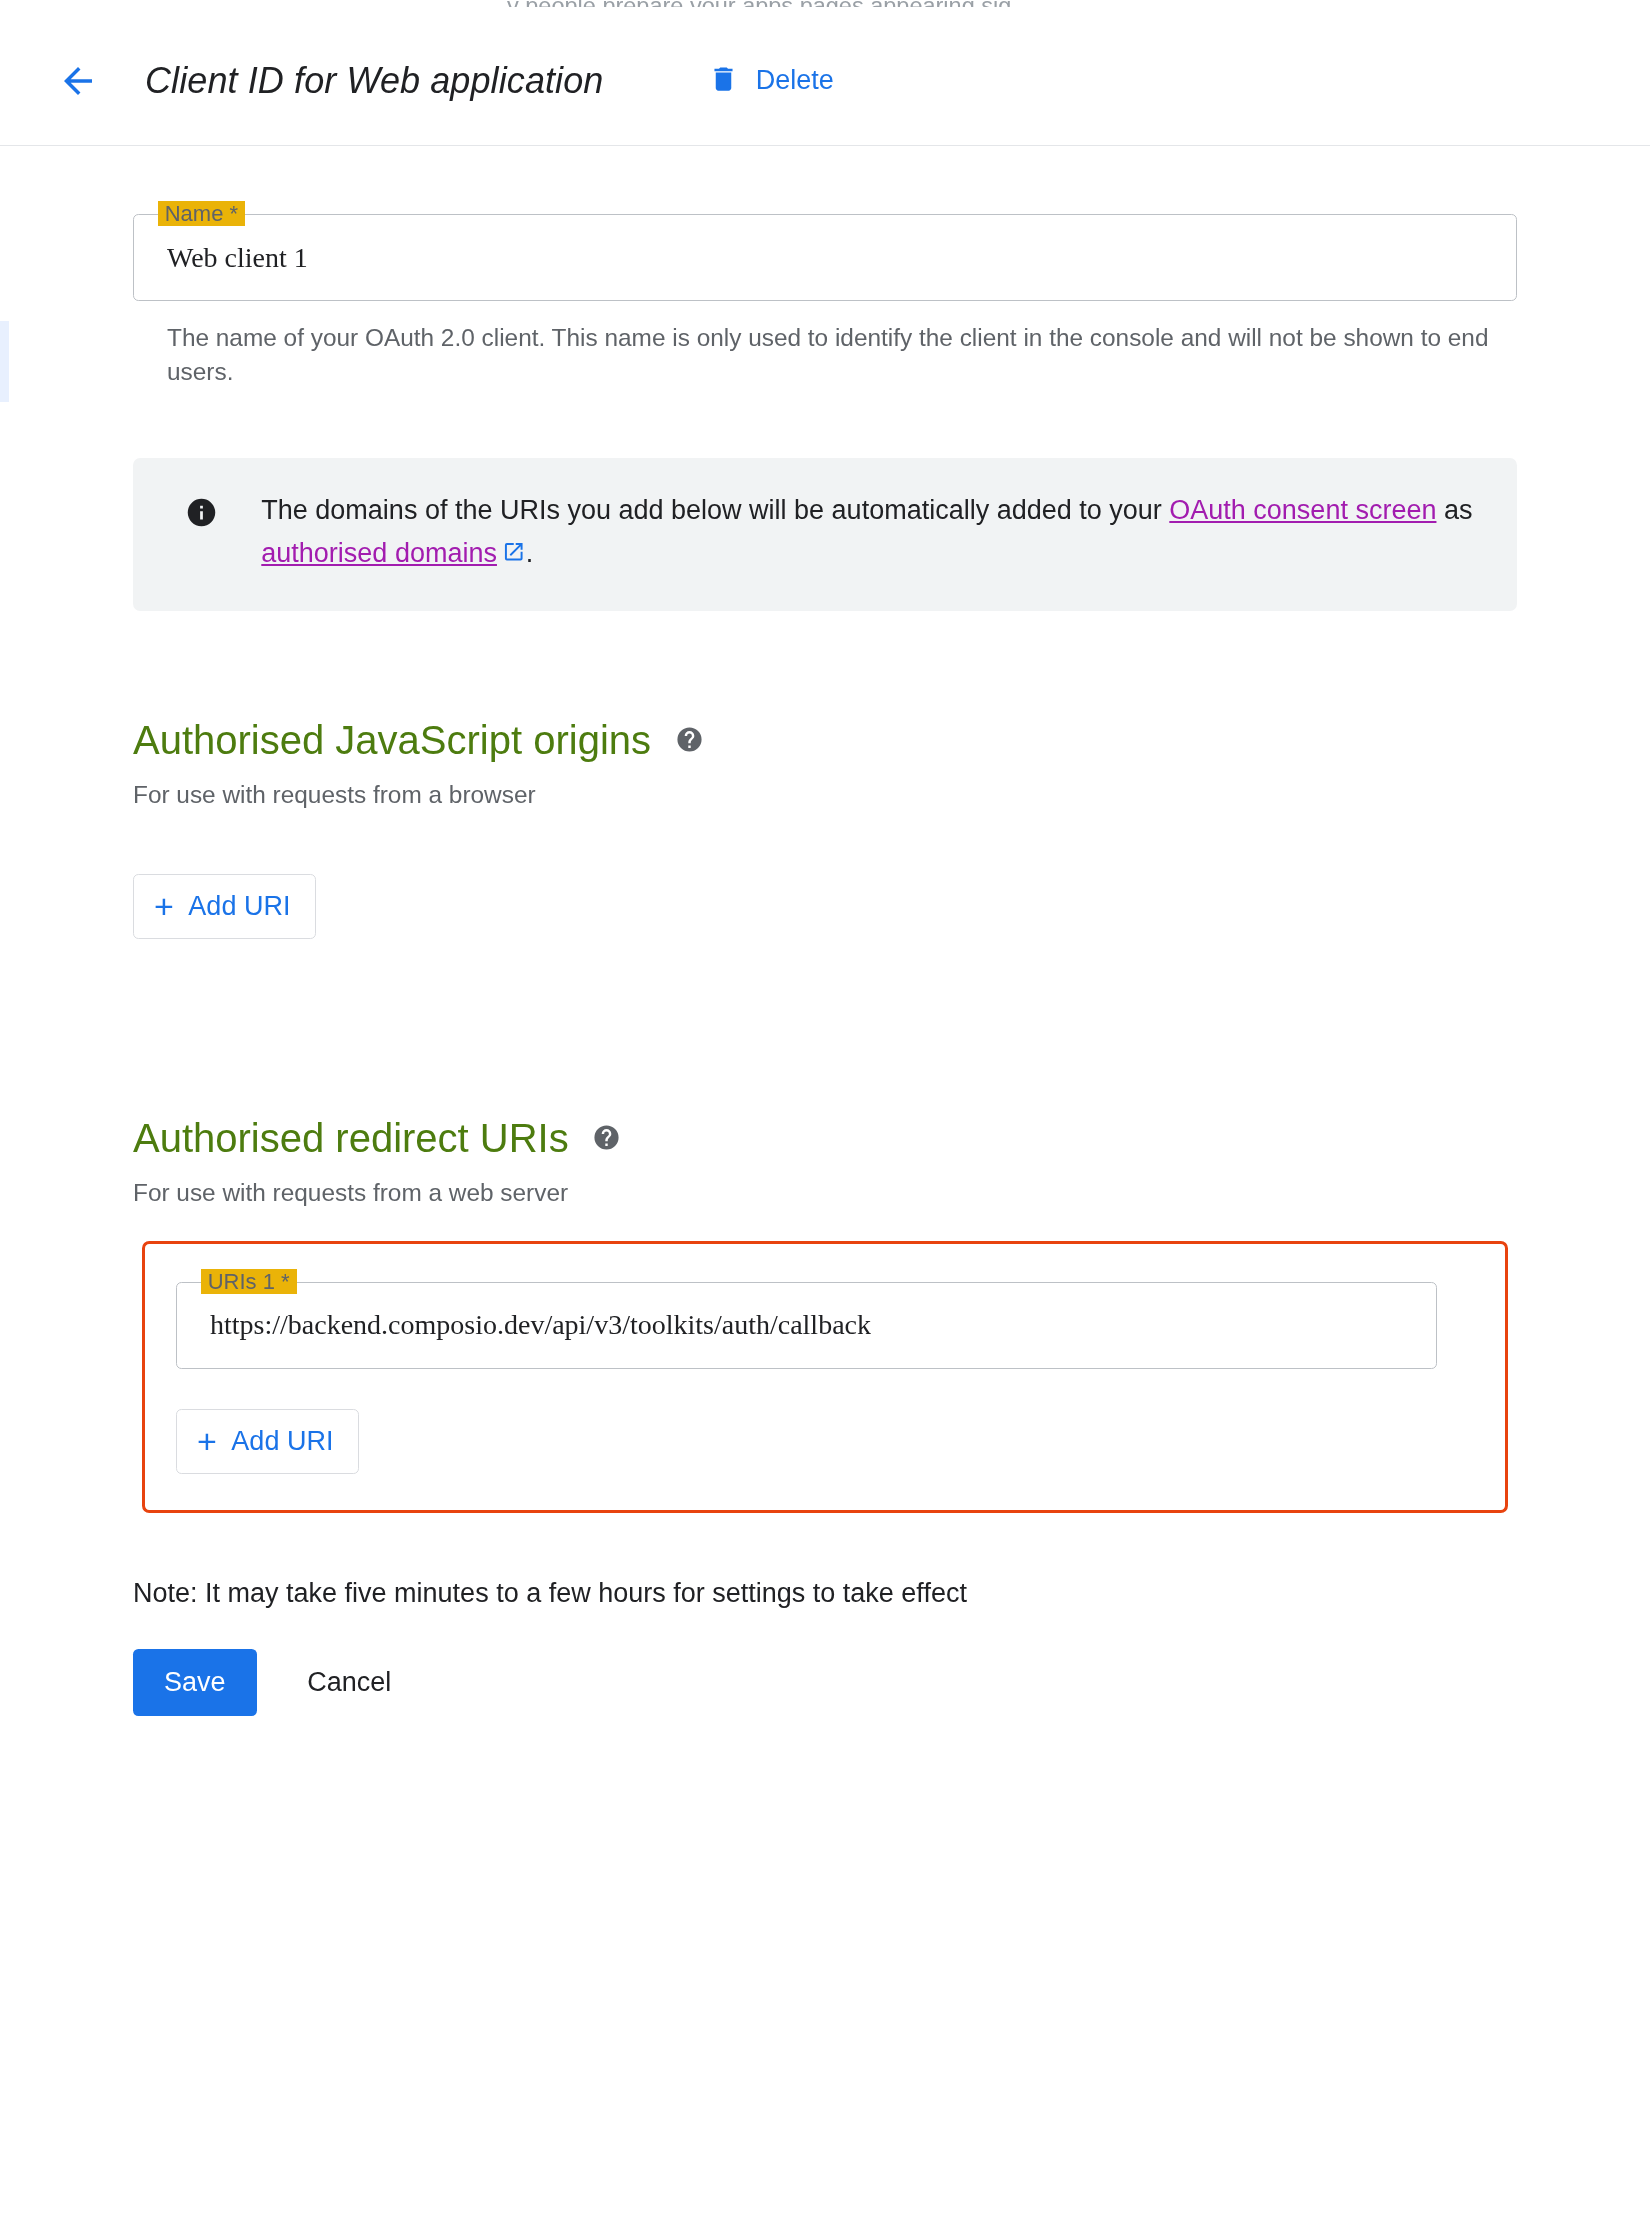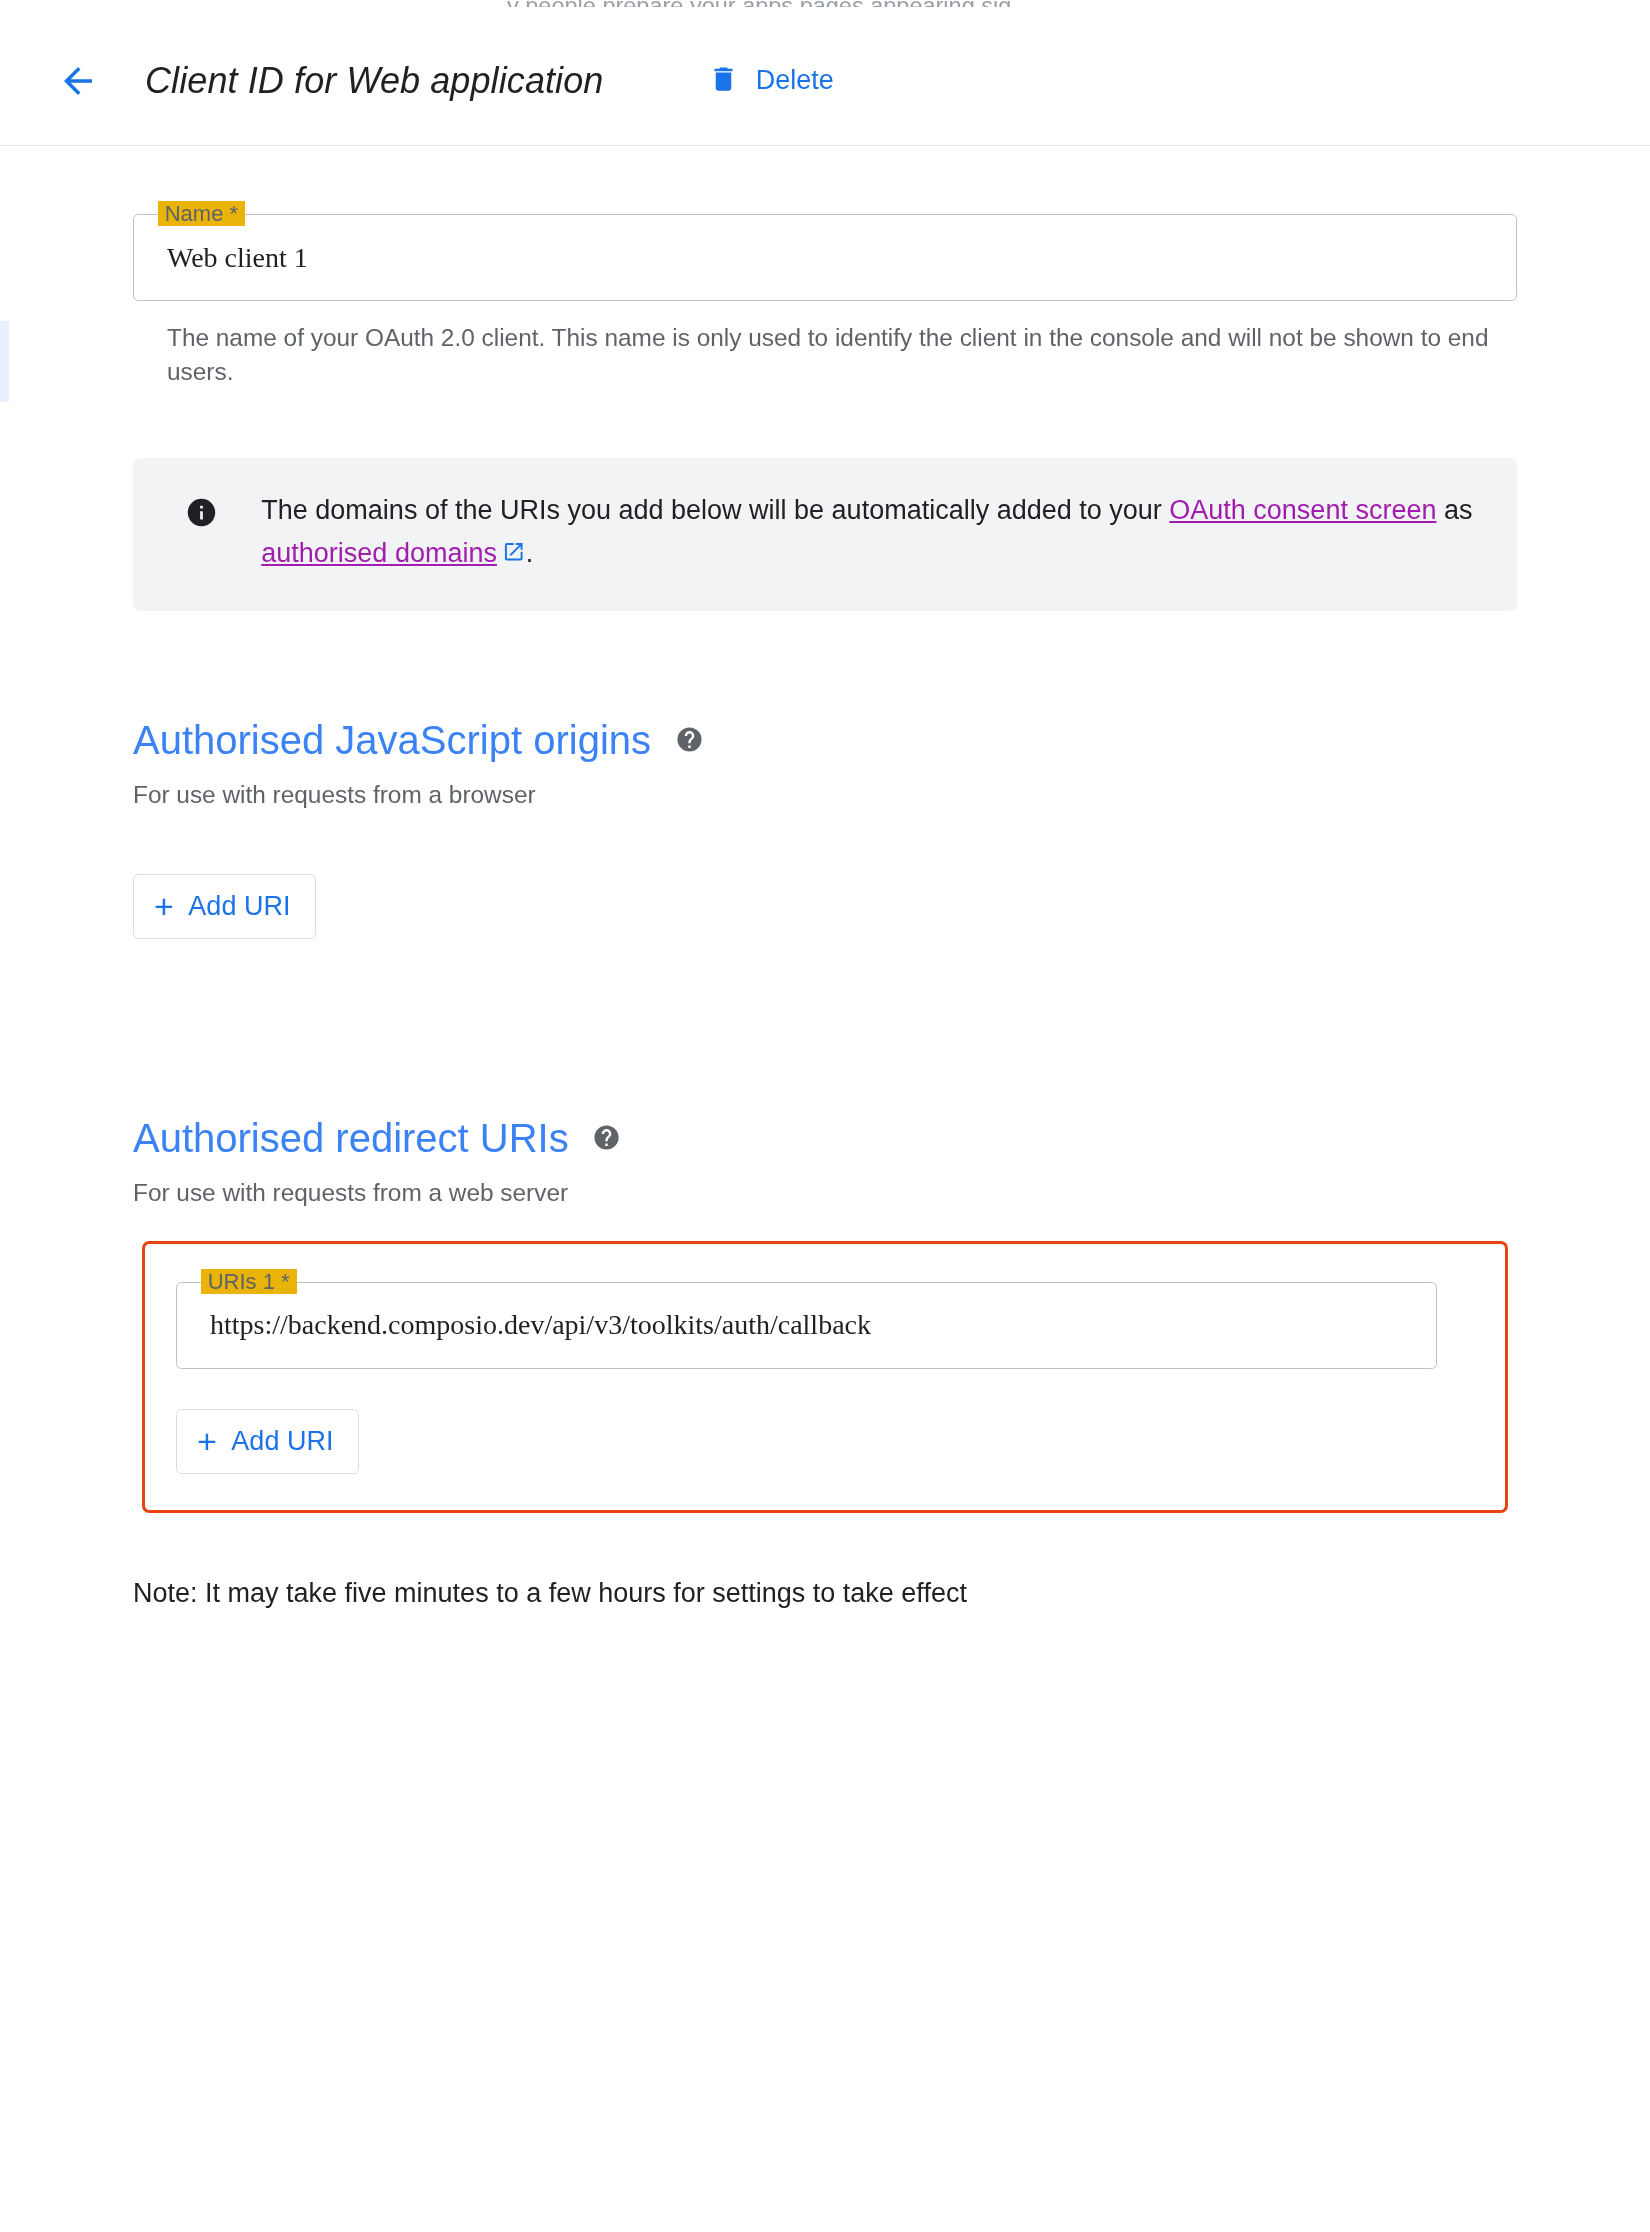--- a/index.html
+++ b/index.html
@@ -169,21 +169,21 @@
 
   
   .section-title {
     width: 1384px;
     margin: 0 auto;
     display: flex;
     align-items: flex-end;
     gap: 23.5px;
     font-size: 40px;
     font-weight: 400;
-    color: #3b82f6;
+    color: #4d7c0f;
   }
   .section-sub {
     width: 1384px;
     margin: 18px auto 0;
     font-size: 24.4px;
     color: #5f6368;
   }
   .help-icon { display: block; }
 
   
@@ -347,15 +347,19 @@
     <div style="margin-top:40px;">
       <button class="add-uri">
         <span class="plus">+</span>
         <span>Add URI</span>
       </button>
     </div>
   </div>
 
   <div class="note">Note: It may take five minutes to a few hours for settings to take effect</div>
 
+  <div class="actions">
+    <button class="save-btn">Save</button>
+    <button class="cancel-btn">Cancel</button>
+  </div>
 
 </div>
 
 
 </body></html>

